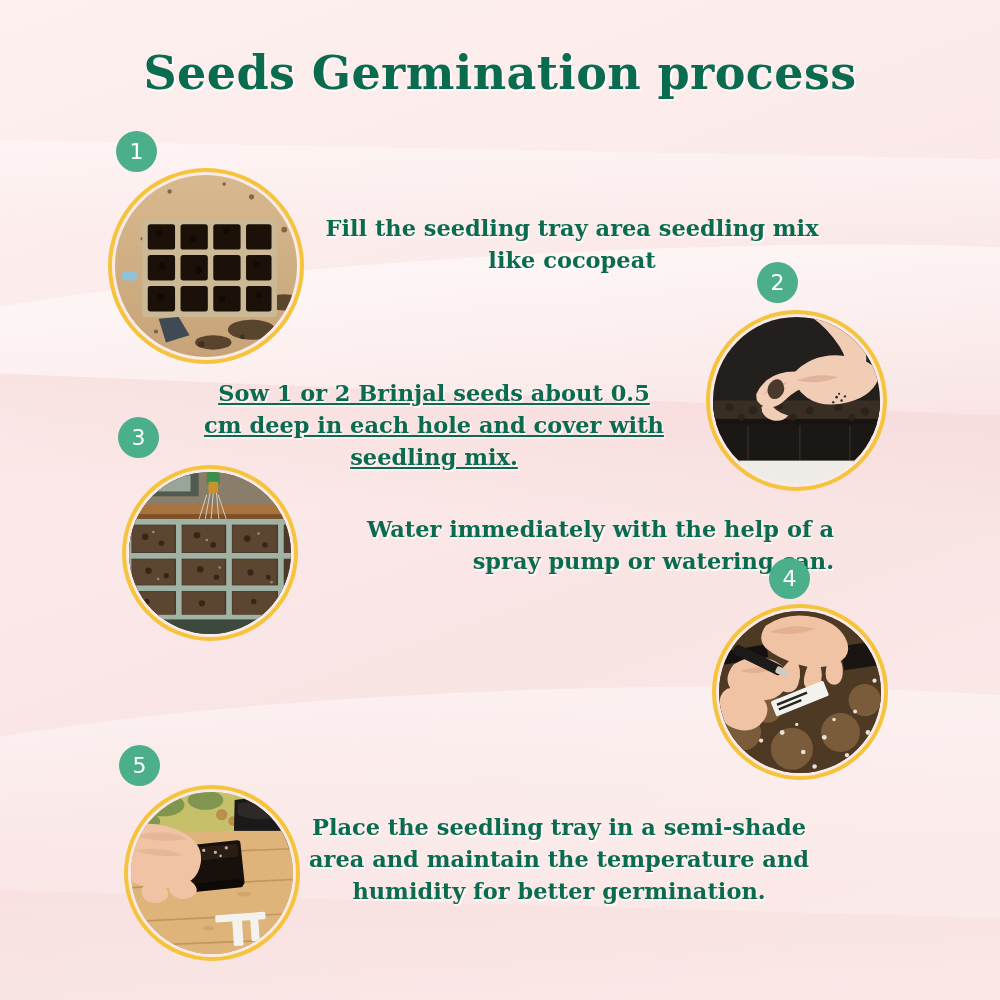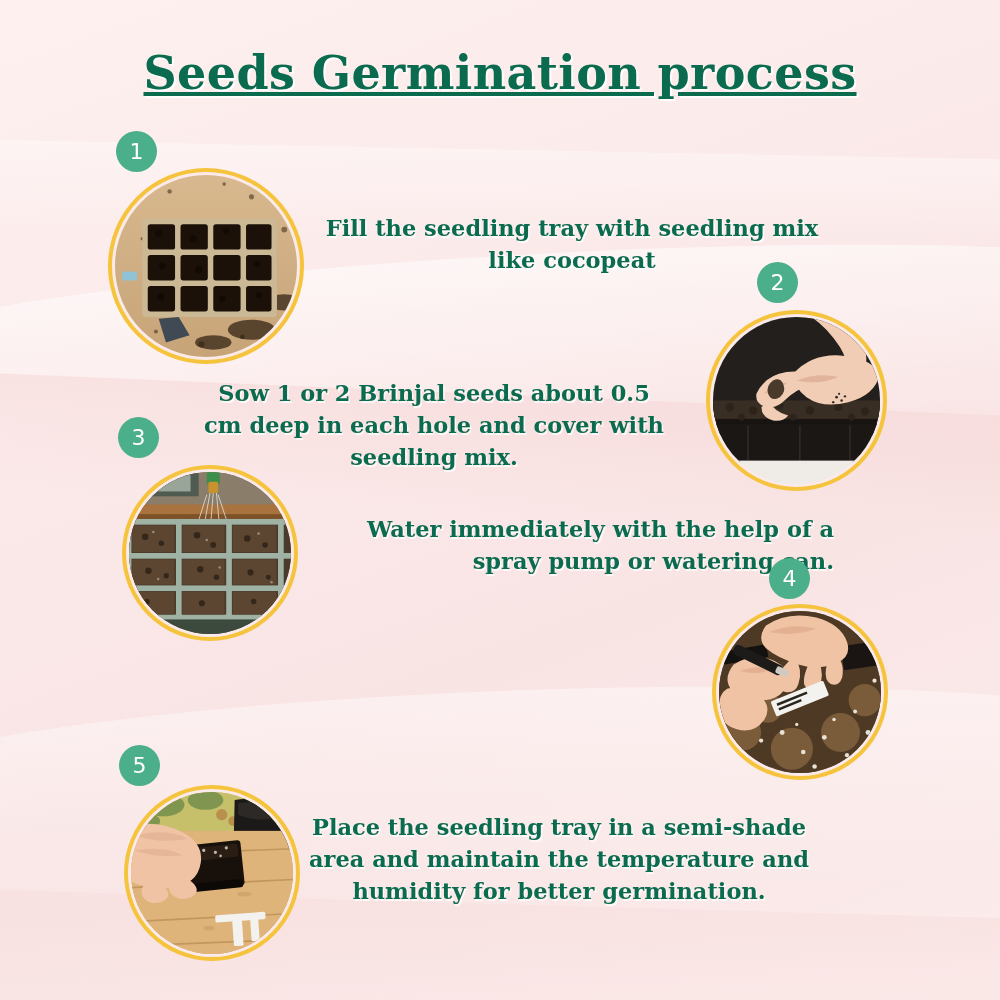--- a/index.html
+++ b/index.html
@@ -36,21 +36,20 @@
   
   #title{
     position:absolute;left:0;top:46px;width:1000px;
     text-align:center;
     font-family:"DejaVu Serif", serif;
     font-weight:700;
     font-size:46px;
     letter-spacing:.4px;
     color:#0b6b4f;
     text-shadow:2px 2px 0 rgba(255,255,255,.85);
-    text-decoration:underline;
   }
 
   
   .step-text{
     position:absolute;
     font-family:"DejaVu Serif", serif;
     font-weight:700;
     font-size:22.5px;
     line-height:1.42;
     color:#0b6b4f;
@@ -158,21 +157,21 @@
             <circle cx="156" cy="98" r="3.4"></circle>
           <circle cx="50" cy="134" r="4"></circle>
             <circle cx="118" cy="136" r="3.6"></circle>
             <circle cx="158" cy="132" r="3.2"></circle>
         </g>
         <path d="M48 158 L70 156 L82 176 L56 184 Z" fill="#3f4a55"></path>
         <rect x="8" y="106" width="16" height="10" rx="2" fill="#8fc4d8"></rect>
       </svg>
     </div>
   </div>
-  <div class="step-text" style="left:322px;top:213px;width:500px;">Fill the seedling tray with seedling mix like cocopeat</div>
+  <div class="step-text" style="left:322px;top:213px;width:500px;">Fill the seedling tray area seedling mix like cocopeat</div>
 
   <div class="badge" style="left:757px;top:262px;">2</div>
   <div class="photo" style="left:706px;top:310px;width:181px;height:181px;">
     <div class="ring-gap"></div>
     <div class="shot">
       <svg viewBox="0 0 200 200" preserveAspectRatio="xMidYMid slice">
         <rect width="200" height="200" fill="#e9e6e2"></rect>
         <rect x="0" y="0" width="200" height="130" fill="#231f1d"></rect>
         <rect x="0" y="104" width="200" height="38" fill="#171412"></rect>
         <g fill="#3b2f25" opacity=".95">
@@ -212,21 +211,21 @@
             <circle cx="144" cy="102" r="1.4"></circle>
           <circle cx="151" cy="92" r="1.3"></circle>
             <circle cx="158" cy="95" r="1.4"></circle>
         </g>
         <g fill="#4a3a2b">
           <path d="M72 76 q8 -4 12 4 q4 10 -4 16 q-10 6 -14 -4 q-3 -10 6 -16 Z"></path>
         </g>
       </svg>
     </div>
   </div>
-  <div class="step-text" style="left:196px;top:378px;width:476px;">Sow 1 or 2 Brinjal seeds about 0.5 cm deep in each hole and cover with seedling mix.</div>
+  <div class="step-text" style="left:196px;top:378px;width:476px;text-decoration:underline;">Sow 1 or 2 Brinjal seeds about 0.5 cm deep in each hole and cover with seedling mix.</div>
 
   <div class="badge" style="left:118px;top:417px;">3</div>
   <div class="photo" style="left:122px;top:465px;width:176px;height:176px;">
     <div class="ring-gap"></div>
     <div class="shot">
       <svg viewBox="0 0 200 200" preserveAspectRatio="xMidYMid slice">
         <rect width="200" height="200" fill="#6d5a46"></rect>
         <rect x="0" y="0" width="200" height="46" fill="#8a7d6a"></rect>
         <rect x="0" y="0" width="86" height="30" fill="#4f5a50"></rect>
         <rect x="6" y="4" width="70" height="20" fill="#9aa59a"></rect>

